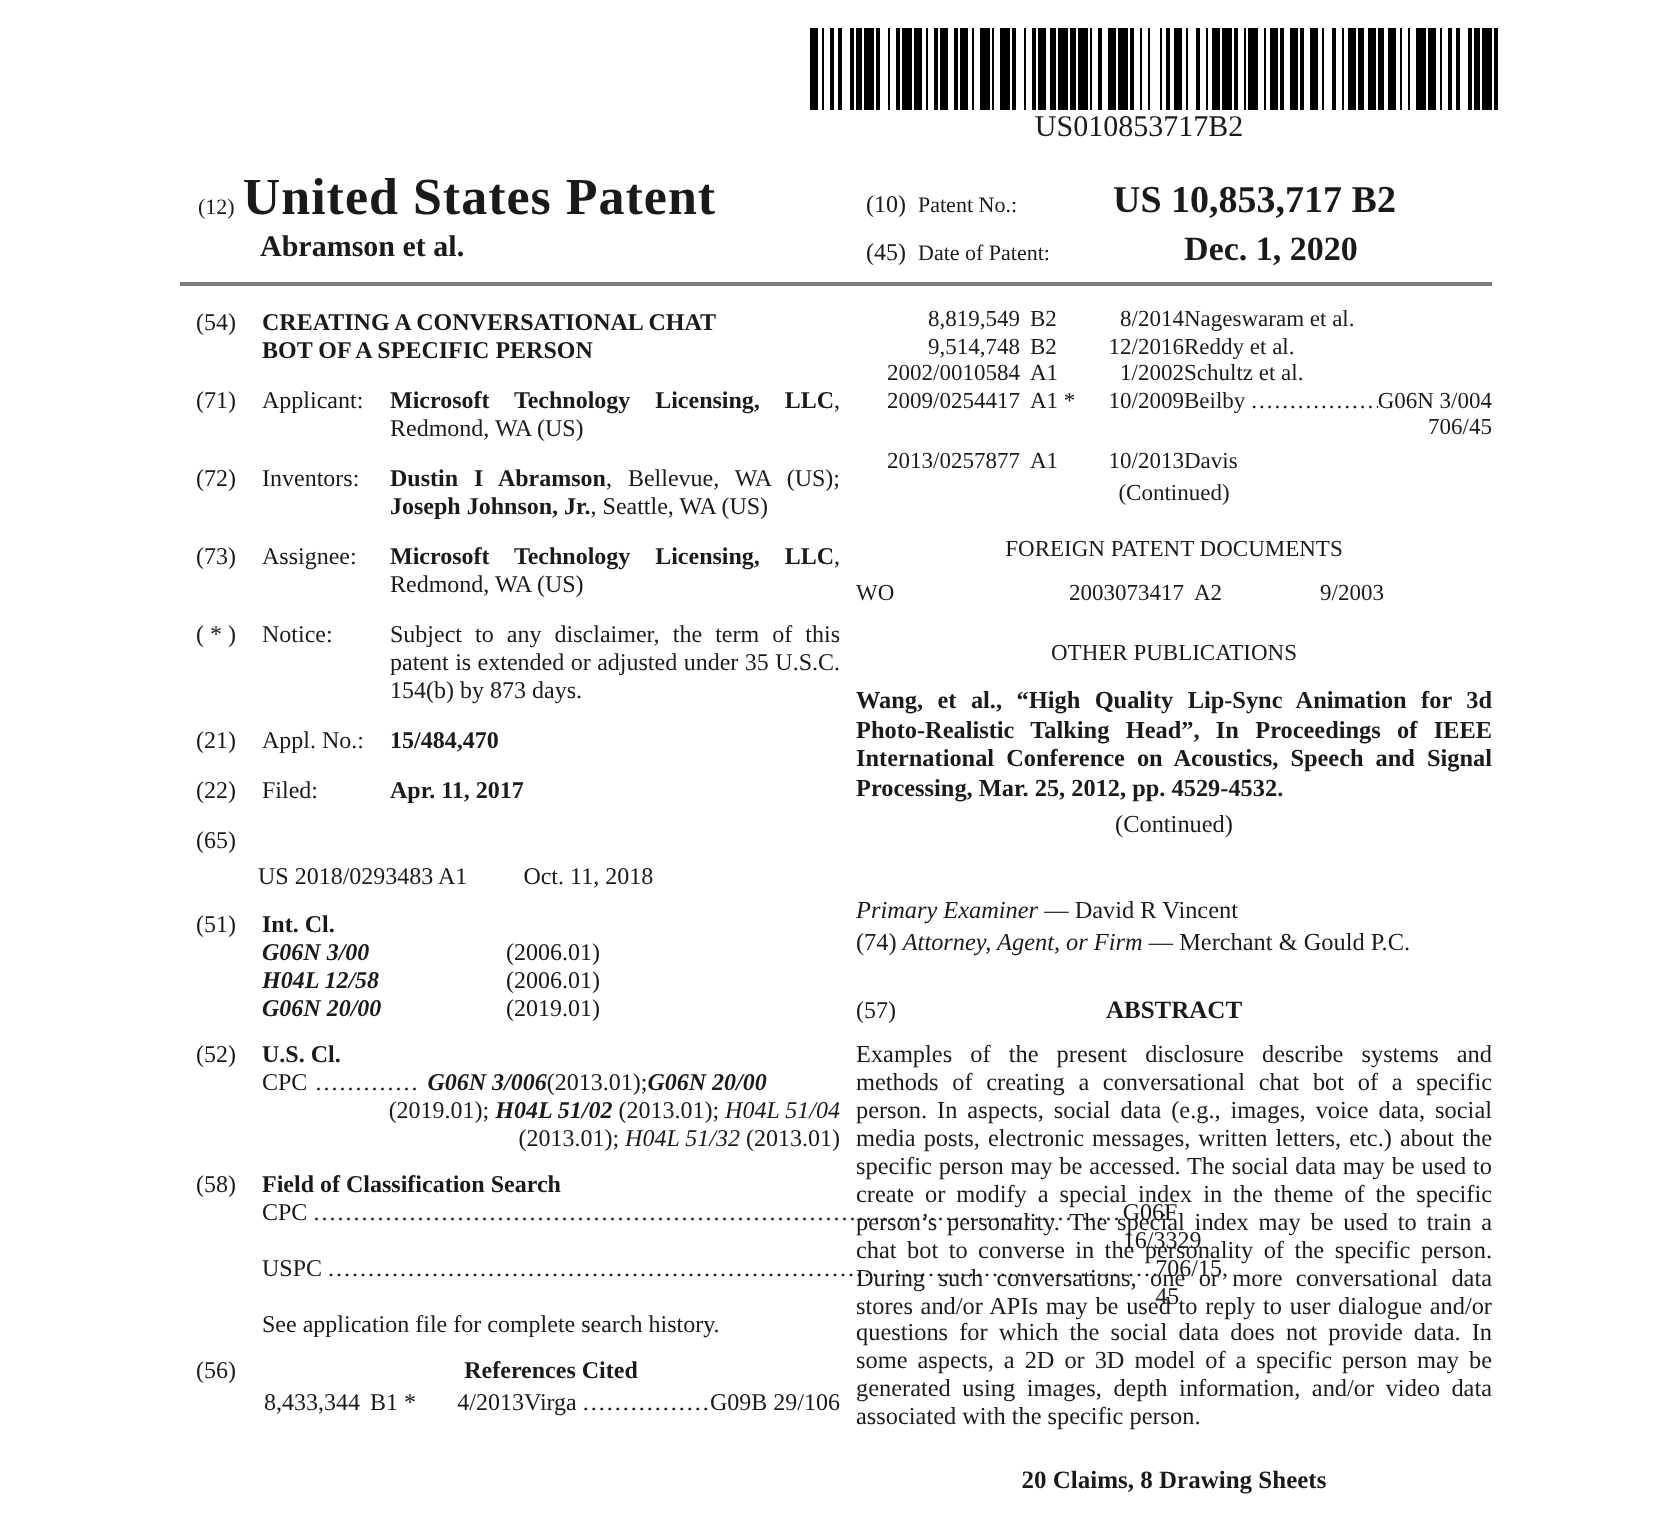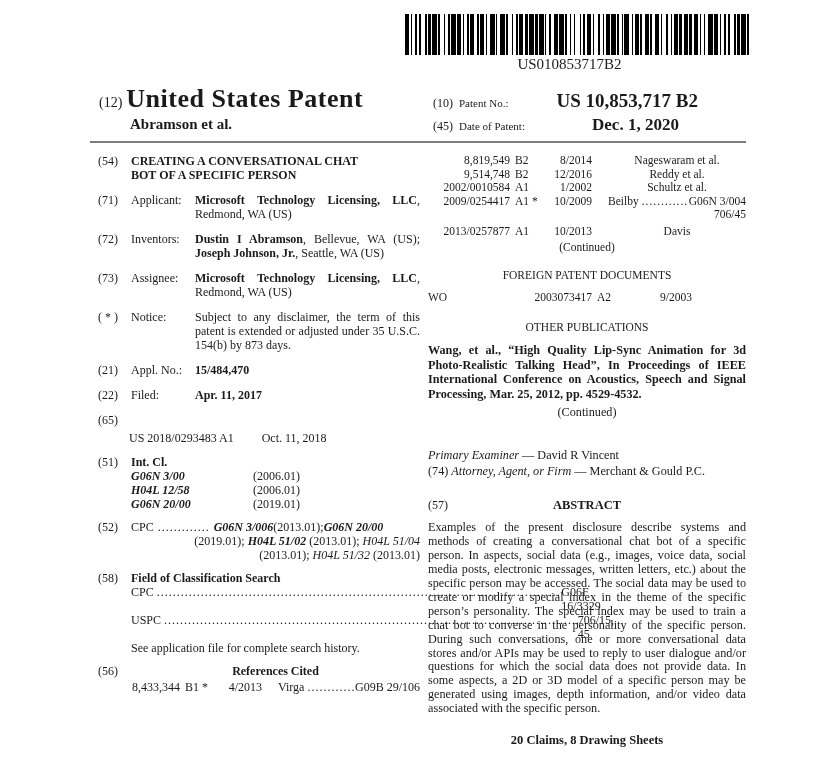--- a/index.html
+++ b/index.html
@@ -9,21 +9,21 @@
     font-family:"Liberation Serif", serif; color:#1a1a1a; overflow:hidden;
   }
   
   .barcode-wrap { position:absolute; left:405px; top:14px; width:385px; }
   .barcode { width:385px; height:41px; font-size:0; overflow:hidden; white-space:nowrap; }
   .barcode span { display:inline-block; height:41px; vertical-align:top; }
   .barcode-text { width:385px; text-align:center; font-size:15px; margin-top:1px; transform:translateX(-28px); }
   
   .hdr-left { position:absolute; left:99px; top:84px; }
   .hdr-title-row { white-space:nowrap; }
-  .hdr-n12 { font-size:14px; }
+  .hdr-n12 { font-size:11px; }
   .hdr-title { font-size:26px; font-weight:bold; letter-spacing:0.5px; }
   .hdr-authors { font-size:15px; font-weight:bold; margin-left:31px; margin-top:2px; }
   .hdr-right { position:absolute; left:433px; top:90px; width:313px; }
   .hdr-row { display:flex; align-items:baseline; margin-bottom:3px; }
   .hdr-num { font-size:12px; width:26px; }
   .hdr-label { font-size:11px; font-weight:normal; }
   .hdr-val { flex:1; text-align:center; font-weight:bold; }
   .hdr-val.big { font-size:19px; }
   .hdr-val.med { font-size:17px; }
   
@@ -42,21 +42,21 @@
   
   .intcl-row { display:grid; grid-template-columns:122px 1fr; }
   
   .lead-row { display:flex; align-items:baseline; }
   .lead-dots { flex:1 1 auto; overflow:hidden; white-space:nowrap; min-width:12px; padding:0 3px; letter-spacing:1px; }
   
   .cite { display:flex; align-items:baseline; }
   .c-num  { width:82px; text-align:right; white-space:nowrap; }
   .c-kind { width:36px; padding-left:5px; white-space:nowrap; }
   .c-date { width:46px; text-align:right; white-space:nowrap; }
-  .c-name { flex:1; display:flex; align-items:baseline; padding-left:16px; min-width:0;justify-content:center; }
+  .c-name { flex:1; display:flex; align-items:baseline; padding-left:0; min-width:0; }
   .c-name .nm { white-space:nowrap; }
   .c-dots { flex:1 1 auto; overflow:hidden; white-space:nowrap; min-width:8px; padding:0 3px; letter-spacing:1px; }
   .c-cls  { white-space:nowrap; }
   .c-cls2 { text-align:right; }
   .cont { text-align:center; margin:3px 0 0 0; }
   .subhead { text-align:center; margin:12px 0 9px 0; }
   .refs-left { margin-top:2px; }
   .foreign-row { display:flex; margin-top:9px; }
   .f-country { width:72px; }
   .f-num { width:92px; text-align:right; }
@@ -178,20 +178,21 @@
         <div class="intcl-row">
             <span class="bi">G06N 20/00</span>
             <span>(2019.01)</span>
           </div>
       </div>
     </div>
 
     <div class="sec" style="margin-bottom:9px;">
       <span class="secnum">(52)</span>
       <div class="cpc52">
+        <div class="b">U.S. Cl.</div>
         <div class="l1">
             <span>CPC</span>
             <span class="gap">.............</span>
             <span class="bi">G06N 3/006</span>
             <span> (2013.01); </span>
             <span class="bi">G06N 20/00</span>
           </div>
         <div class="cont-line"><span>(2019.01); </span><span class="bi">H04L 51/02</span><span> (2013.01); </span><span class="i">H04L 51/04</span></div>
         <div class="cont-line"><span>(2013.01); </span><span class="i">H04L 51/32</span><span> (2013.01)</span></div>
       </div>

